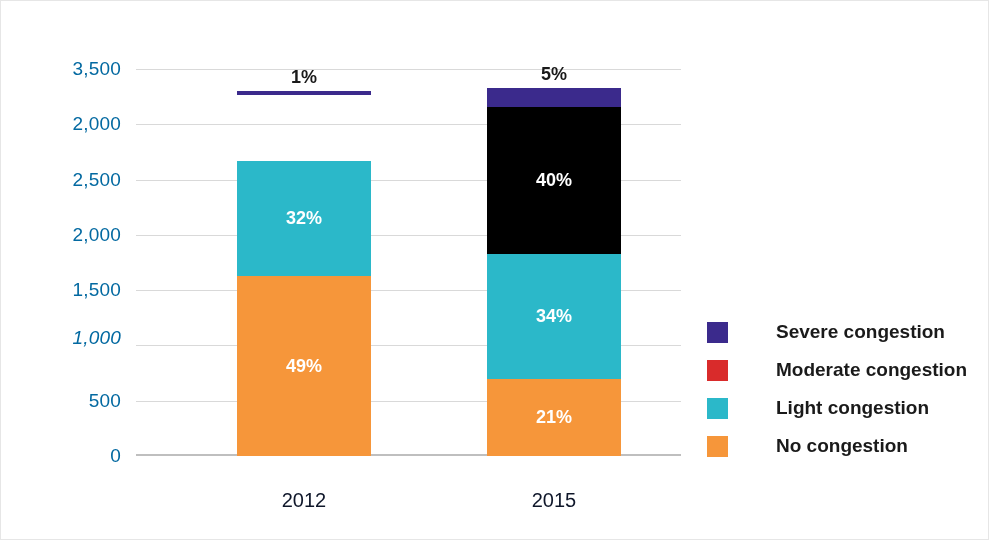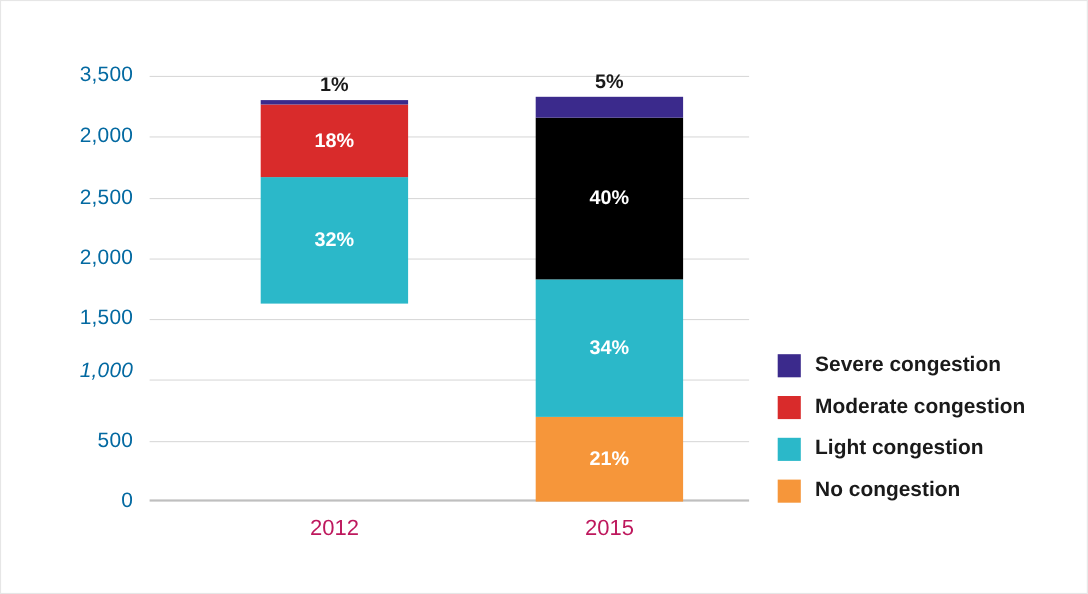--- a/index.html
+++ b/index.html
@@ -88,35 +88,37 @@
     color: #1a1a1a;
     top: -24px;
     transform: none;
   }
 
   
   .cat-label {
     position: absolute;
     text-align: center;
     font-size: 20px;
-    color: #be185d;
-    white-space: nowrap;
+    color: #0f172a;
+    white-space: nowrap;
+    margin-top: 20px;
   }
 
   
   .legend {
     position: absolute;
     left: 706px;
     top: 312px;
     width: 270px;
   }
   .legend-item {
     display: flex;
     align-items: center;
     height: 38px;
+    gap: 35px;
   }
   .legend-swatch {
     width: 21px;
     height: 21px;
     flex: 0 0 21px;
     margin-right: 13px;
   }
   .legend-text {
     font-size: 19px;
     font-weight: bold;
@@ -143,25 +145,25 @@
   <div class="plot-area">
     <div class="axis-line"></div>
   <div class="gridline" style="top: 331.714px;"></div>
       <div class="gridline" style="top: 276.429px;"></div>
       <div class="gridline" style="top: 221.143px;"></div>
       <div class="gridline" style="top: 165.857px;"></div>
       <div class="gridline" style="top: 110.571px;"></div>
       <div class="gridline" style="top: 55.2857px;"></div>
       <div class="gridline" style="top: 0px;"></div>
       <div class="bar" style="left: 101px; width: 134px; height: 364.775px;">
+        <div class="seg" style="background: rgb(246, 150, 58); height: 180.453px; bottom: 0px;">
+          <div class="seg-label">49%</div>
+        </div>
         <div class="seg" style="background: rgb(43, 184, 201); height: 114.331px; bottom: 180.453px;">
           <div class="seg-label">32%</div>
-        </div>
-        <div class="seg" style="background: rgb(217, 43, 43); height: 66.3429px; bottom: 294.783px;">
-          <div class="seg-label">18%</div>
         </div>
         <div class="seg" style="background: rgb(59, 42, 140); height: 3.64886px; bottom: 361.126px;">
           <div class="seg-label outside">1%</div>
         </div>
       </div>
       <div class="bar" style="left: 351px; width: 134px; height: 367.761px;">
         <div class="seg" style="background: rgb(246, 150, 58); height: 77.4px; bottom: 0px;">
           <div class="seg-label">21%</div>
         </div>
         <div class="seg" style="background: rgb(43, 184, 201); height: 124.946px; bottom: 77.4px;">

